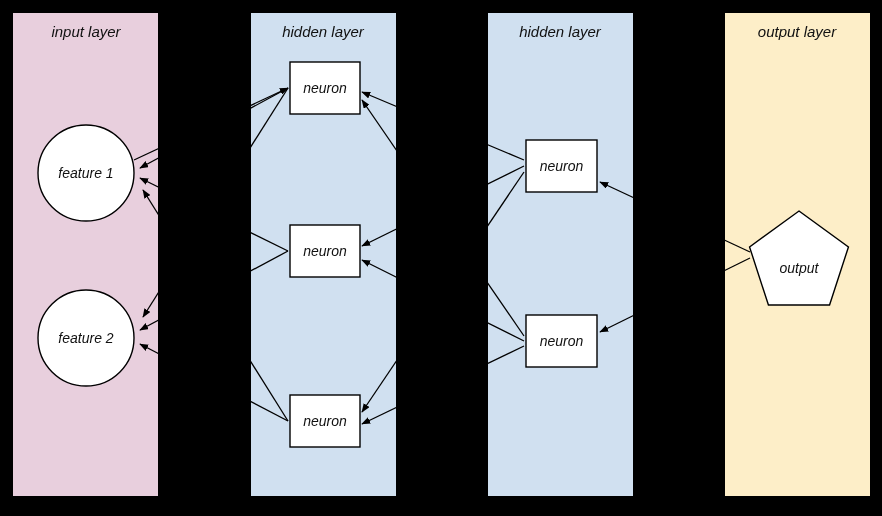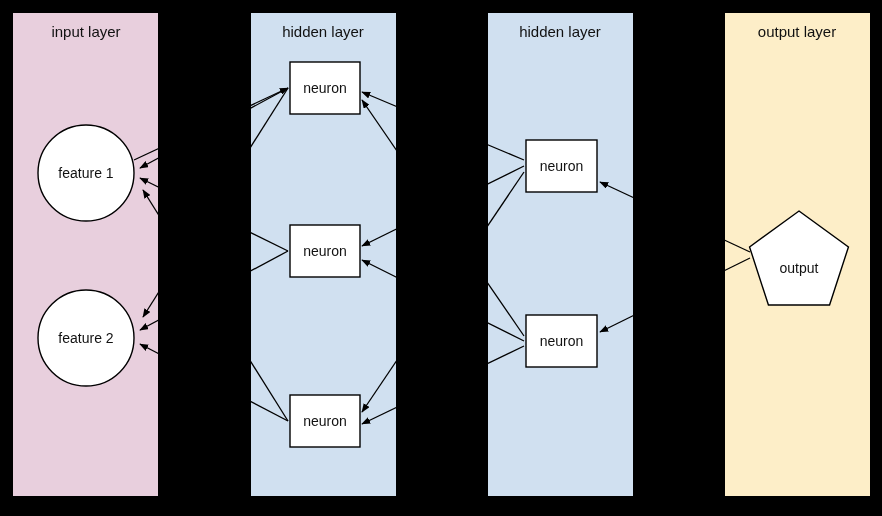--- a/index.html
+++ b/index.html
@@ -12,20 +12,21 @@
     width: 882px;
     height: 516px;
     overflow: hidden;
     font-family: "Liberation Sans", sans-serif;
   }
   #diagram-root {
     position: relative;
     width: 882px;
     height: 396px;
     background: #0ea5e9;
+    font-style: italic;
   }
   #diagram-svg {
     position: absolute;
     top: 0;
     left: 0;
     width: 882px;
     height: 516px;
     display: block;
   }
   .layer-title {

